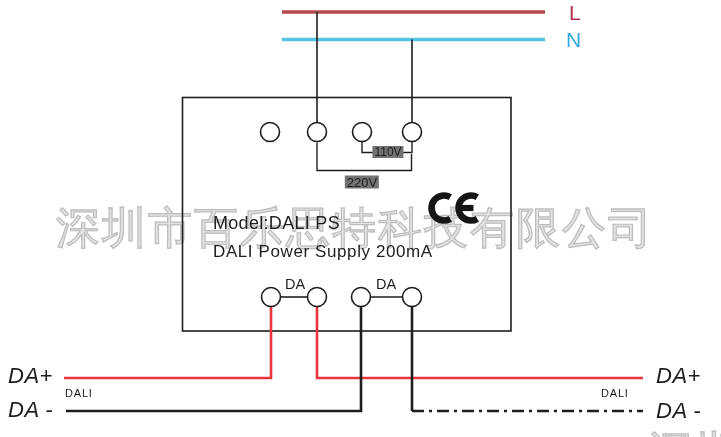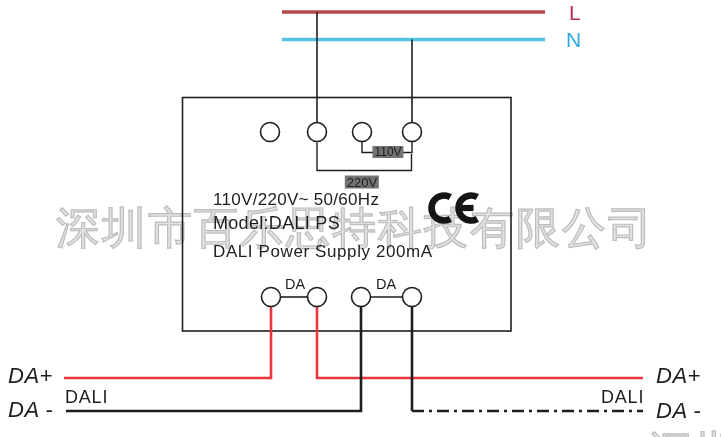--- a/index.html
+++ b/index.html
@@ -40,21 +40,21 @@
 
   .spec-line  { left: 213px; top: 191px; font-size: 17px; letter-spacing: 0.3px; }
   .model-line { left: 213px; top: 214px; font-size: 18px; font-weight: 400; letter-spacing: 0.3px; }
   .desc-line  { left: 213px; top: 243px; font-size: 17px; letter-spacing: 0.6px; }
 
   .da-terminal-label { font-size: 14.5px; transform: translateX(-50%); text-align: right; }
   .da-label-1 { left: 295px; top: 277px; }
   .da-label-2 { left: 386px; top: 277px; }
 
   .bus-label  { font-size: 22px; letter-spacing: 0.5px; font-style: italic; }
-  .bus-name   { font-size: 18px; letter-spacing: 0.8px; }
+  .bus-name   { font-size: 11px; letter-spacing: 0.8px; }
   .left-plus   { left: 8px;   top: 365px; }
   .left-name   { left: 65px;  top: 388px; }
   .left-minus  { left: 8px;   top: 399px; }
   .right-plus  { left: 656px; top: 365px; }
   .right-name  { left: 601px; top: 388px; }
   .right-minus { left: 656px; top: 400px; }
 
   .watermark {
     position: absolute;
     z-index: 0;
@@ -116,21 +116,20 @@
       <line x1="458.5" y1="208" x2="473.5" y2="208" stroke="#151515" stroke-width="6.2"></line>
     </g>
   </svg>
 
   <div class="label mains-label live-label">L</div>
   <div class="label mains-label neutral-label">N</div>
 
   <div class="label jumper-label jumper-110">110V</div>
   <div class="label jumper-label jumper-220">220V</div>
 
-  <div class="label spec-line">110V/220V~ 50/60Hz</div>
   <div class="label model-line">Model:DALI PS</div>
   <div class="label desc-line">DALI Power Supply 200mA</div>
 
   <div class="label da-terminal-label da-label-1">DA</div>
   <div class="label da-terminal-label da-label-2">DA</div>
 
   <div class="label bus-label left-plus">DA+</div>
   <div class="label bus-name left-name">DALI</div>
   <div class="label bus-label left-minus">DA -</div>
 

